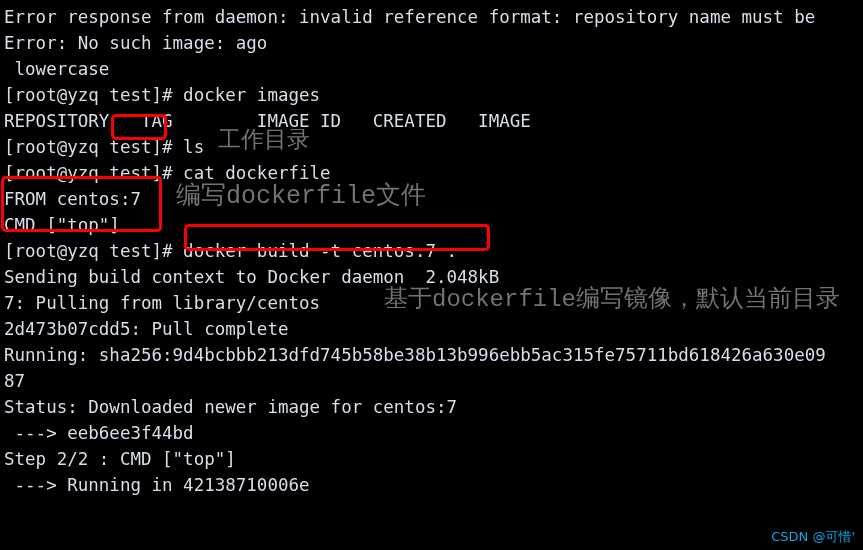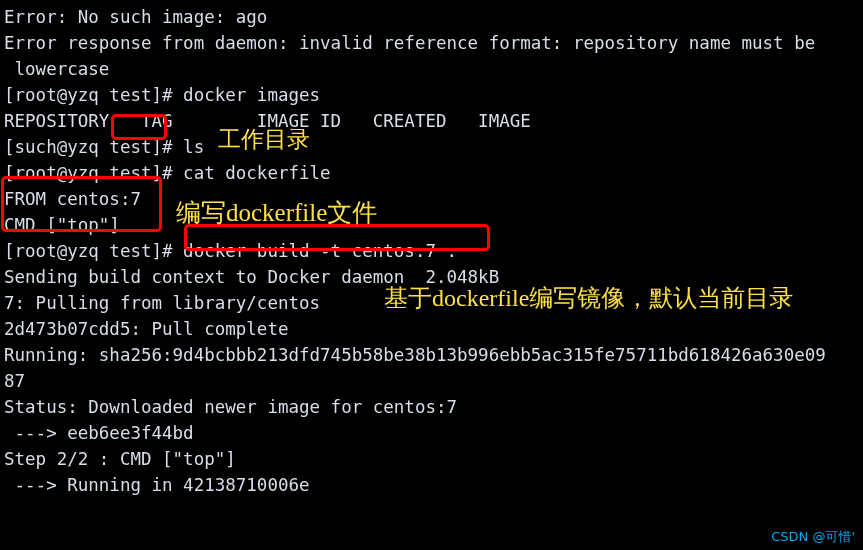--- a/index.html
+++ b/index.html
@@ -33,55 +33,55 @@
 
   
   .anno-box {
     position:absolute;
     border:3px solid #ff0000;
     border-radius:5px;
     pointer-events:none;
   }
   .anno-text {
     position:absolute;
-    color:#fde047;
-    font-family:Liberation Serif, serif;
+    color:#737373;
+    font-family:Liberation Mono, monospace;
     font-weight:400;
     white-space:pre;
   }
 
   #box-test      { left:111px; top:114px; width:56px;  height:26px; }
   #box-dockerfile{ left:1px;   top:176px; width:161px; height:56px; }
   #box-build     { left:184px; top:224px; width:306px; height:27px; }
 
   #anno-workdir  { left:218px; top:124px; font-size:23px; }
-  #anno-write    { left:176px; top:196px; font-size:25px; }
+  #anno-write    { left:176px; top:178px; font-size:25px; }
   #anno-build    { left:348px; top:282px; font-size:24px;margin-left:36px; }
 
   #watermark {
     position:absolute;
     right:8px;
     bottom:4px;
     color:#0ea5e9;
     font-family:"DejaVu Sans","Liberation Sans",sans-serif;
     font-size:13px;
     white-space:pre;
   }
 </style>
 </head>
 <body>
 
 <div id="terminal">
 
+  <div class="line">Error response from daemon: invalid reference format: repository name must be</div>
   <div class="line">Error: No such image: ago</div>
-  <div class="line">Error response from daemon: invalid reference format: repository name must be</div>
   <div class="line"> lowercase</div>
   <div class="line">[root@yzq test]# docker images</div>
   <div class="line">REPOSITORY   TAG        IMAGE ID   CREATED   IMAGE</div>
-  <div class="line">[such@yzq test]# ls</div>
+  <div class="line">[root@yzq test]# ls</div>
   <div class="line">[root@yzq test]# cat dockerfile</div>
   <div class="line">FROM centos:7</div>
   <div class="line">CMD ["top"]</div>
   <div class="line">[root@yzq test]# docker build -t centos:7 .</div>
   <div class="line">Sending build context to Docker daemon  2.048kB</div>
   <div class="line">7: Pulling from library/centos</div>
   <div class="line">2d473b07cdd5: Pull complete</div>
   <div class="line">Running: sha256:9d4bcbbb213dfd745b58be38b13b996ebb5ac315fe75711bd618426a630e09</div>
   <div class="line">87</div>
   <div class="line">Status: Downloaded newer image for centos:7</div>

